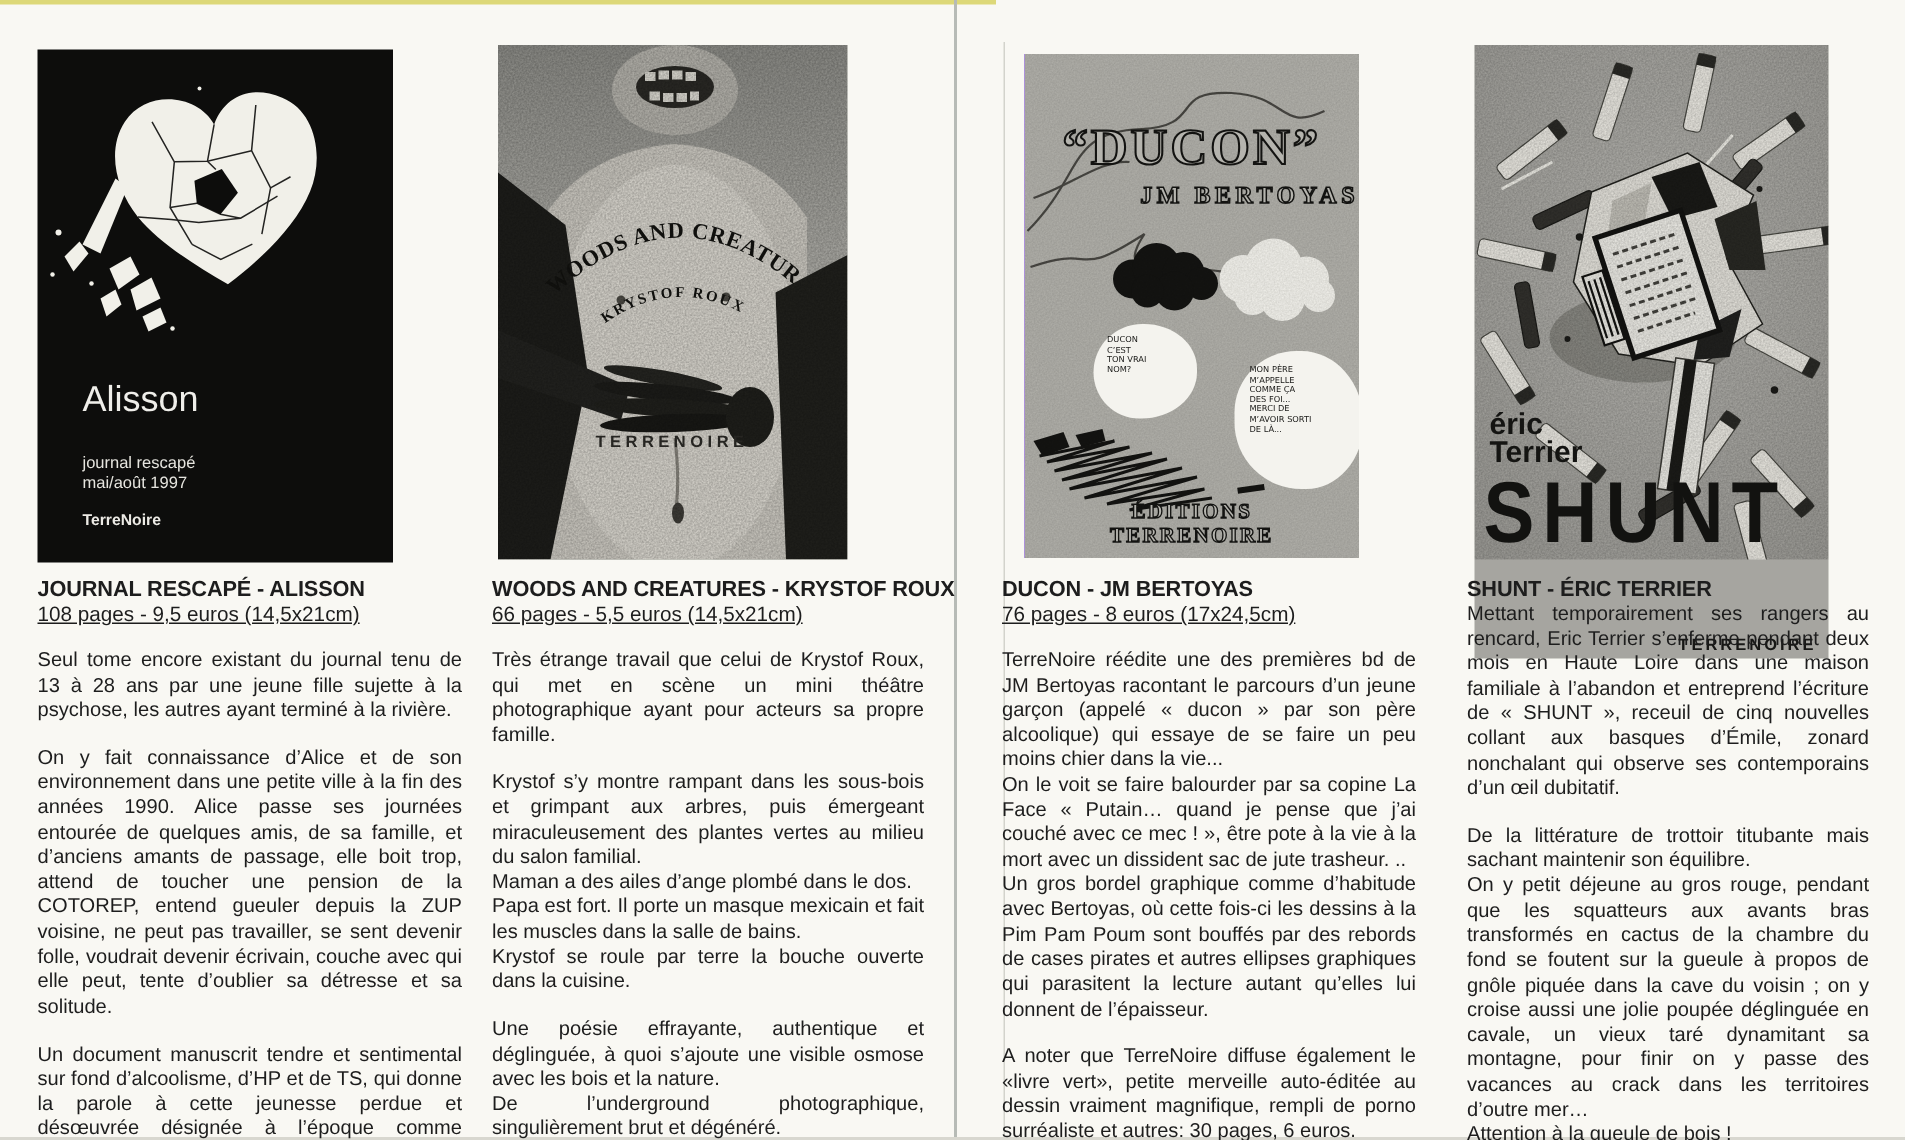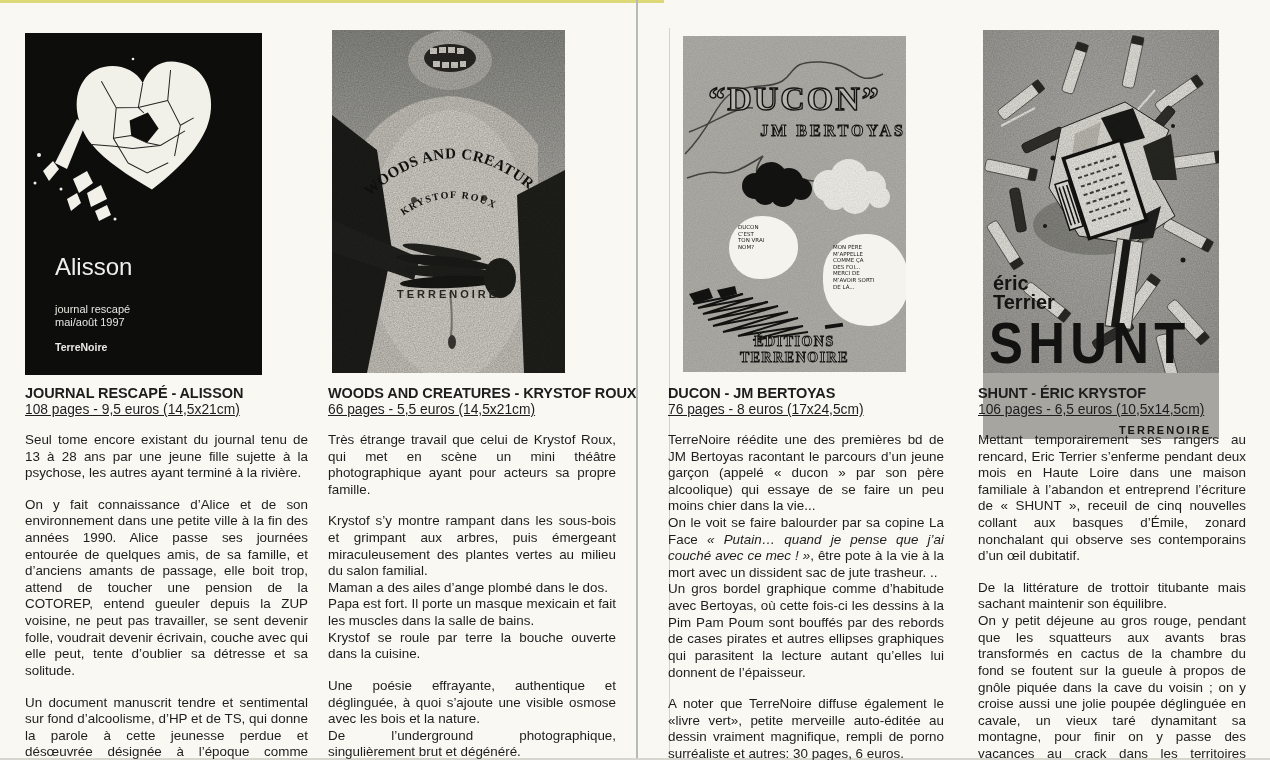--- a/index.html
+++ b/index.html
@@ -13,21 +13,21 @@
   .col{position:absolute;top:0;height:760px;}
   #col1{left:25px;width:283px;}
   #col2{left:328px;width:288px;}
   #col3{left:668px;width:276px;}
   #col4{left:978px;width:268px;}
 
   .textblock{position:absolute;top:385px;left:0;right:0;}
   .title{margin:0;font-size:14.5px;font-weight:bold;letter-spacing:-0.1px;white-space:nowrap;}
   .specs{font-size:13.8px;margin:1px 0 15px 0;text-decoration:underline;}
   .body{font-size:13.4px;line-height:1.24;text-align:justify;margin:0 0 15px 0;white-space:pre-line;}
-  .body .it{font-style:italic;}
+  .body .it{}
 
   .cover{position:absolute;overflow:hidden;}
   .cover svg{position:absolute;left:0;top:0;}
 
   
   #cover1{left:0;top:33px;width:237px;height:342px;background:#0d0d0c;}
   #cover1 .heart-svg{top:10px;width:237px;height:182px;}
   .c1-title{position:absolute;left:30px;top:220px;font-size:24px;color:#efeeea;}
   .c1-sub{position:absolute;left:30px;top:270px;font-size:11px;line-height:1.2;color:#e6e5df;white-space:pre-line;}
   .c1-pub{position:absolute;left:30px;top:308px;font-size:10.5px;font-weight:bold;color:#eceae5;}
@@ -347,21 +347,20 @@
             <circle cx="200" cy="230" r="2.5" fill="#1c1c19"></circle>
         </g>
         <rect width="236" height="343" filter="url(#gr4)" opacity="0.3"></rect>
       </svg>
       <div class="c4-author">éric
 Terrier</div>
       <div class="c4-title">SHUNT</div>
       <div class="c4-pub">TERRENOIRE</div>
     </div>
     <div class="textblock">
-      <h2 class="title">SHUNT - ÉRIC KRYSTOF</h2>
-      <div class="specs">106 pages - 6,5 euros (10,5x14,5cm)</div>
+      <h2 class="title">SHUNT - ÉRIC TERRIER</h2>
       <p class="body">Mettant temporairement ses rangers au rencard, Eric Terrier s’enferme pendant deux mois en Haute Loire dans une maison familiale à l’abandon et entreprend l’écriture de « SHUNT »,  receuil de cinq nouvelles collant aux basques d’Émile, zonard nonchalant qui observe ses contemporains d’un œil dubitatif.</p>
       <p class="body">De la littérature de trottoir titubante mais sachant maintenir son équilibre.
 On y petit déjeune au gros rouge, pendant que les squatteurs  aux avants bras transformés en cactus de la chambre du fond se foutent sur la gueule à propos de gnôle piquée dans la cave du voisin ; on y croise aussi une jolie poupée déglinguée en cavale, un vieux taré dynamitant sa montagne, pour finir on y passe des vacances au crack dans les territoires d’outre mer…
 Attention à la gueule de bois !</p>
     </div>
   </section>
 </div>
 
 </body></html>

